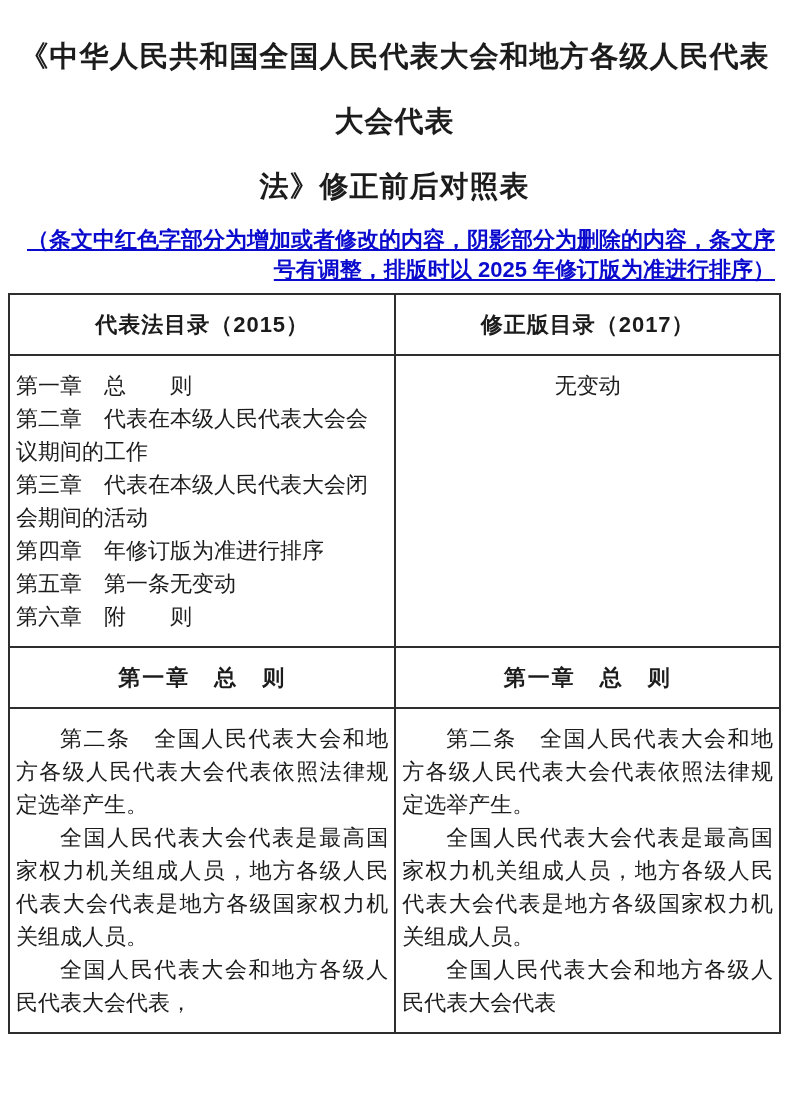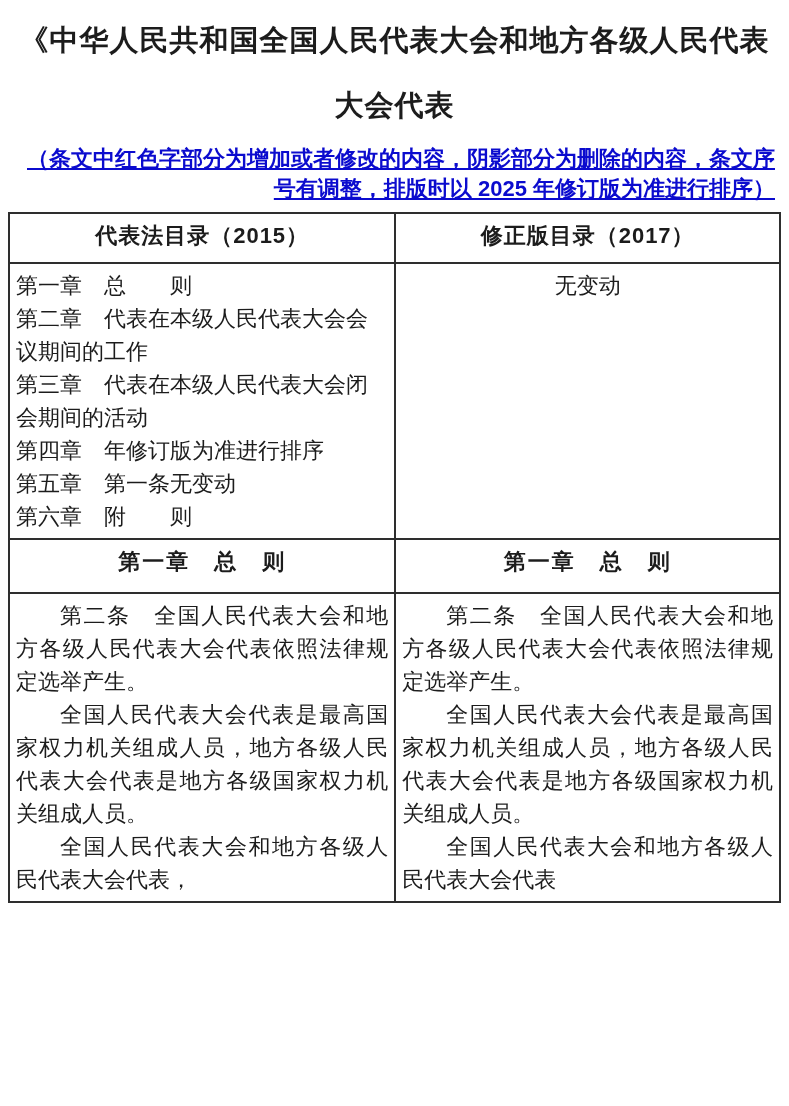--- a/index.html
+++ b/index.html
@@ -21,21 +21,21 @@
     min-height: 1106px;
     font-family: "Liberation Serif", "DejaVu Serif", serif;
   }
   .doc-title {
     font-family: "Liberation Sans", "DejaVu Sans", sans-serif;
     font-weight: bold;
     font-size: 29px;
     letter-spacing: 1px;
     text-align: center;
     line-height: 65px;
-    padding-top: 8px;
+    padding-top: 24px;
     margin: 0 6px;
   }
   .doc-note {
     font-family: "Liberation Sans", "DejaVu Sans", sans-serif;
     font-weight: bold;
     font-size: 22px;
     line-height: 30px;
     text-align: right;
     color: var(--note-blue);
     margin: 6px 14px 8px 14px;
@@ -43,21 +43,21 @@
   }
   table.compare {
     width: 773px;
     margin: 0 8px;
     border-collapse: collapse;
     table-layout: fixed;
   }
   table.compare th, table.compare td {
     border: 2px solid var(--border);
     vertical-align: top;
-    padding: 5px 6px;
+    padding: 13px 6px;
     font-size: 22px;
     line-height: 33px;
   }
   th.col-header {
     font-family: "Liberation Sans", "DejaVu Sans", sans-serif;
     font-weight: bold;
     font-size: 24px;
     text-align: center;
     vertical-align: middle;
     height: 50px;
@@ -89,20 +89,21 @@
     font-family: "Liberation Sans", "DejaVu Sans", sans-serif;
     color: var(--steel-blue);
     font-weight: bold;
   }
 </style>
 </head>
 <body>
 
 <div class="doc-title">
   <div>《中华人民共和国全国人民代表大会和地方各级人民代表大会代表</div>
+  <div>法》修正前后对照表</div>
 </div>
 
 <div class="doc-note">（条文中红色字部分为增加或者修改的内容，阴影部分为删除的内容，条文序号有调整，排版时以 2025 年修订版为准进行排序）</div>
 
 <table class="compare">
   <colgroup>
     <col style="width:50.1%">
     <col style="width:49.9%">
   </colgroup>
   <thead>

